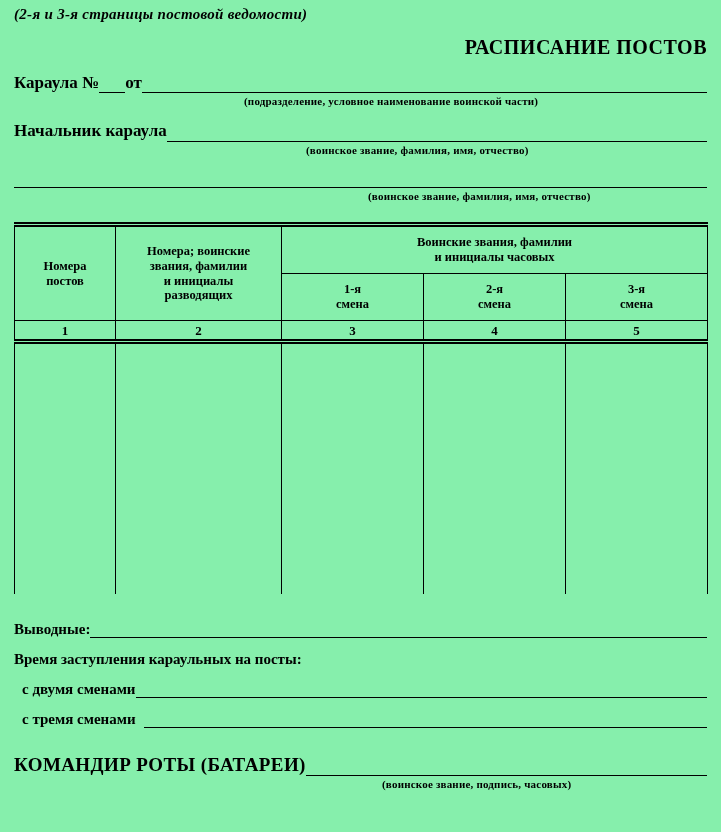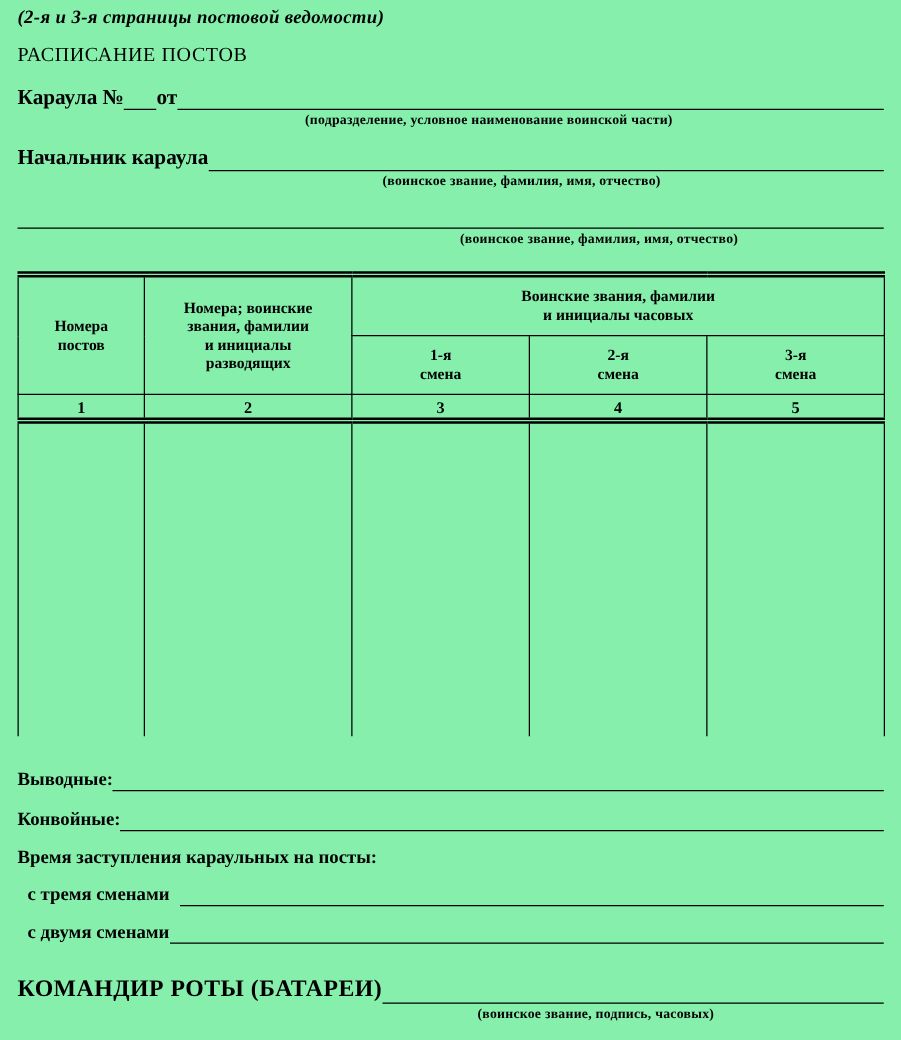--- a/index.html
+++ b/index.html
@@ -17,23 +17,23 @@
     overflow: hidden;
     background: #86efac;
   }
   .note {
     font-style: italic;
     font-weight: bold;
     font-size: 15px;
     letter-spacing: 0.3px;
   }
   .title {
-    text-align: left;
-    font-weight: normal;
-    font-size: 16px;
+    text-align: right;
+    font-weight: bold;
+    font-size: 20px;
     margin-top: 13px;
     letter-spacing: 0.5px;
   }
   .field-row {
     display: flex;
     align-items: flex-end;
     font-weight: bold;
     font-size: 17px;
     margin-top: 13px;
     line-height: 1.25;
@@ -188,39 +188,35 @@
         <td></td>
       </tr>
     </tbody>
   </table>
 
   <div class="foot-row mt1">
     <span class="lbl">Выводные:</span>
     <span class="line grow"></span>
   </div>
 
-  <div class="foot-row mt2">
-    <span class="lbl">Конвойные:</span>
-    <span class="line grow"></span>
-  </div>
 
   <div class="foot-row mt3">
     <span class="lbl">Время заступления караульных на посты:</span>
+  </div>
+
+  <div class="foot-row mt3 indent">
+    <span class="lbl">с двумя сменами</span>
+    <span class="line grow"></span>
   </div>
 
   <div class="foot-row mt3 indent">
     <span class="lbl">с тремя сменами</span>
     <span class="gap-before-line"></span>
     <span class="line grow"></span>
   </div>
 
-  <div class="foot-row mt3 indent">
-    <span class="lbl">с двумя сменами</span>
-    <span class="line grow"></span>
-  </div>
-
   <div class="commander-row">
     <span class="lbl">КОМАНДИР РОТЫ (БАТАРЕИ)</span>
     <span class="line grow"></span>
   </div>
   <div class="caption cap-pos4">(воинское звание, подпись, часовых)</div>
 
 </div>
 
 </body></html>

